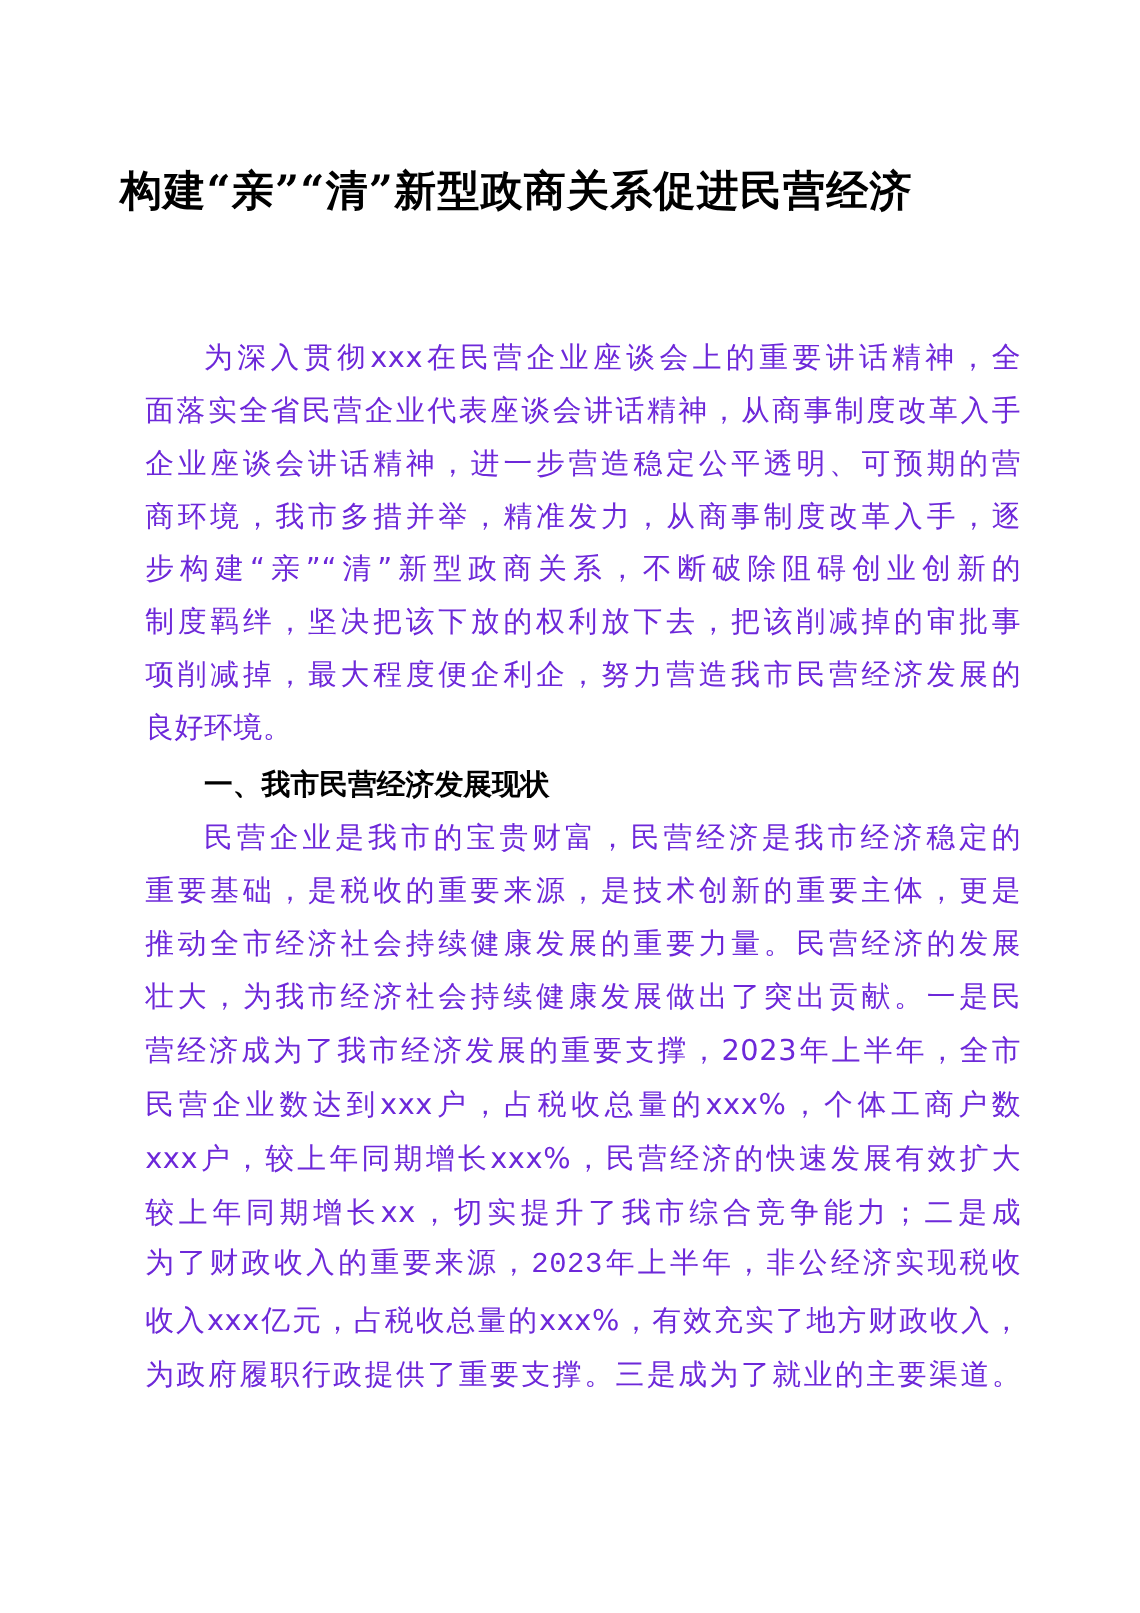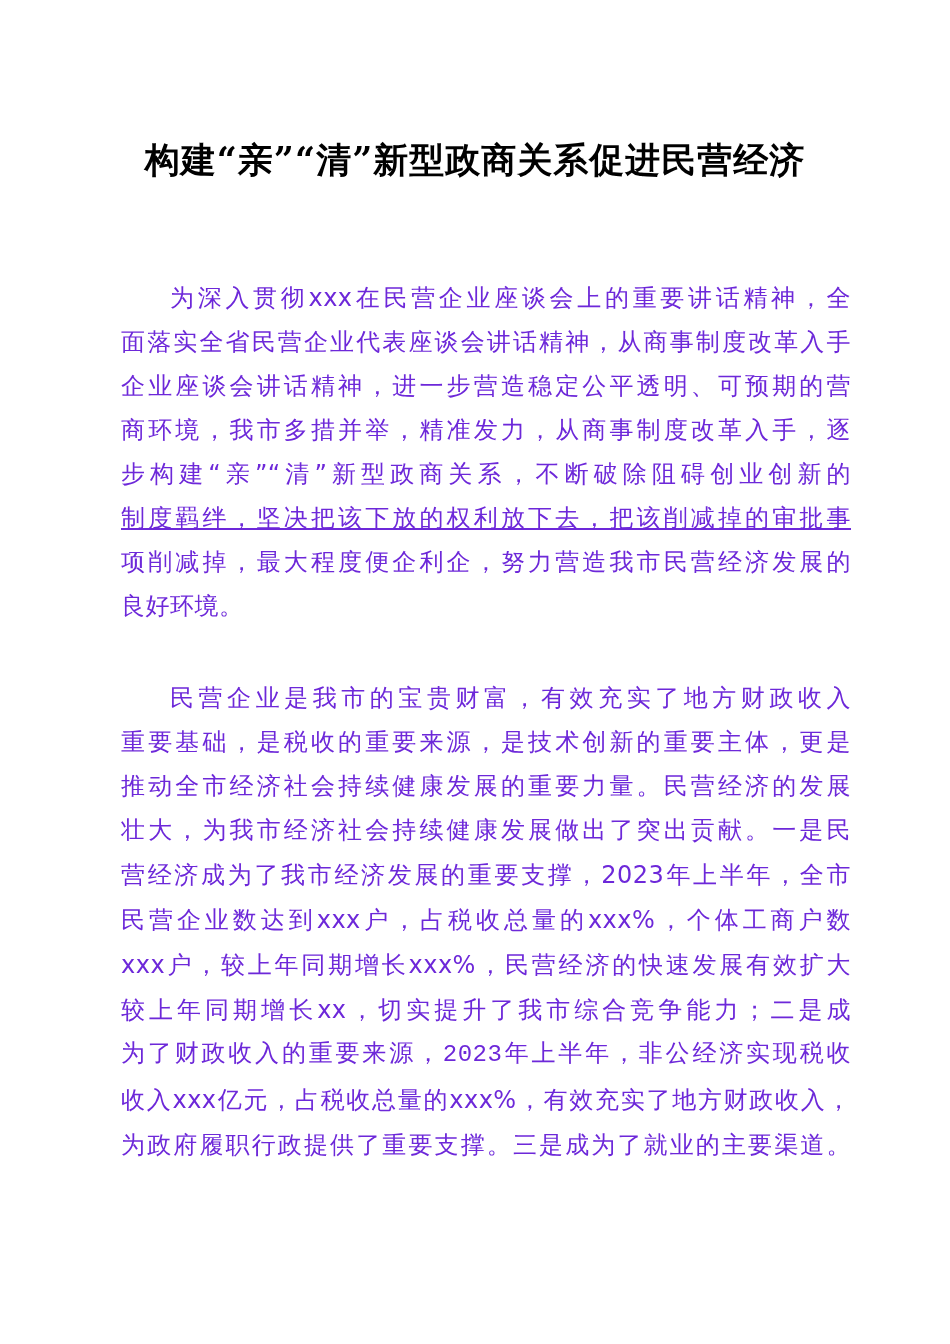--- a/index.html
+++ b/index.html
@@ -1,19 +1,19 @@
 <!DOCTYPE html>
 <html><head>
   <meta charset="utf-8">
   <style>
     html, body { margin: 0; padding: 0; background: #ffffff; }
     body { width: 950px; height: 1344px; position: relative; overflow: hidden; }
     .page { position: absolute; left: 0; top: 0; width: 950px; height: 1344px; background: #ffffff; }
     .title {
-      position: absolute; left: 100px; width: 750px; text-align: center;
+      position: absolute; left: 100px; width: 750px; text-align: left;
       font-family: "DejaVu Serif", "Liberation Serif", serif;
       font-weight: bold; font-size: 35px; color: #000; letter-spacing: 1px;
       line-height: 42px; white-space: nowrap;
     }
     .line {
       position: absolute; left: 121px; width: 730px;
       font-family: "DejaVu Sans", "Liberation Sans", sans-serif;
       font-size: 24px; color: #6d28d9; line-height: 32px;
       white-space: nowrap; text-align: justify; text-align-last: justify;
       letter-spacing: 0.5px;
@@ -33,28 +33,29 @@
 <div class="page">
 
   <div class="title" style="top:139px;">构建“亲”“清”新型政商关系促进民营经济</div>
 
   <div>
     <div class="line indent" style="top:282px;">为深入贯彻xxx在民营企业座谈会上的重要讲话精神，全</div>
     <div class="line" style="top:326px;">面落实全省民营企业代表座谈会讲话精神，从商事制度改革入手</div>
     <div class="line" style="top:370px;">企业座谈会讲话精神，进一步营造稳定公平透明、可预期的营</div>
     <div class="line" style="top:414px;">商环境，我市多措并举，精准发力，从商事制度改革入手，逐</div>
     <div class="line" style="top:458px;">步构建“亲”“清”新型政商关系，不断破除阻碍创业创新的</div>
-    <div class="line" style="top:502px;text-decoration:underline;">制度羁绊，坚决把该下放的权利放下去，把该削减掉的审批事</div>
+    <div class="line" style="top:502px;">制度羁绊，坚决把该下放的权利放下去，把该削减掉的审批事</div>
     <div class="line" style="top:546px;">项削减掉，最大程度便企利企，努力营造我市民营经济发展的</div>
     <div class="line last" style="top:590px;">良好环境。</div>
   </div>
 
+  <div class="heading" style="top:638px;">一、我市民营经济发展现状</div>
 
   <div>
-    <div class="line indent" style="top:682px;">民营企业是我市的宝贵财富，有效充实了地方财政收入</div>
+    <div class="line indent" style="top:682px;">民营企业是我市的宝贵财富，民营经济是我市经济稳定的</div>
     <div class="line" style="top:726px;">重要基础，是税收的重要来源，是技术创新的重要主体，更是</div>
     <div class="line" style="top:770px;">推动全市经济社会持续健康发展的重要力量。民营经济的发展</div>
     <div class="line" style="top:814px;">壮大，为我市经济社会持续健康发展做出了突出贡献。一是民</div>
     <div class="line" style="top:859px;">营经济成为了我市经济发展的重要支撑，2023年上半年，全市</div>
     <div class="line" style="top:904px;">民营企业数达到xxx户，占税收总量的xxx%，个体工商户数</div>
     <div class="line" style="top:949px;">xxx户，较上年同期增长xxx%，民营经济的快速发展有效扩大</div>
     <div class="line" style="top:994px;">较上年同期增长xx，切实提升了我市综合竞争能力；二是成</div>
     <div class="line" style="top:1039px;font-family:Liberation Mono, monospace;">为了财政收入的重要来源，2023年上半年，非公经济实现税收</div>
     <div class="line" style="top:1084px;">收入xxx亿元，占税收总量的xxx%，有效充实了地方财政收入，</div>
     <div class="line" style="top:1129px;">为政府履职行政提供了重要支撑。三是成为了就业的主要渠道。</div>

